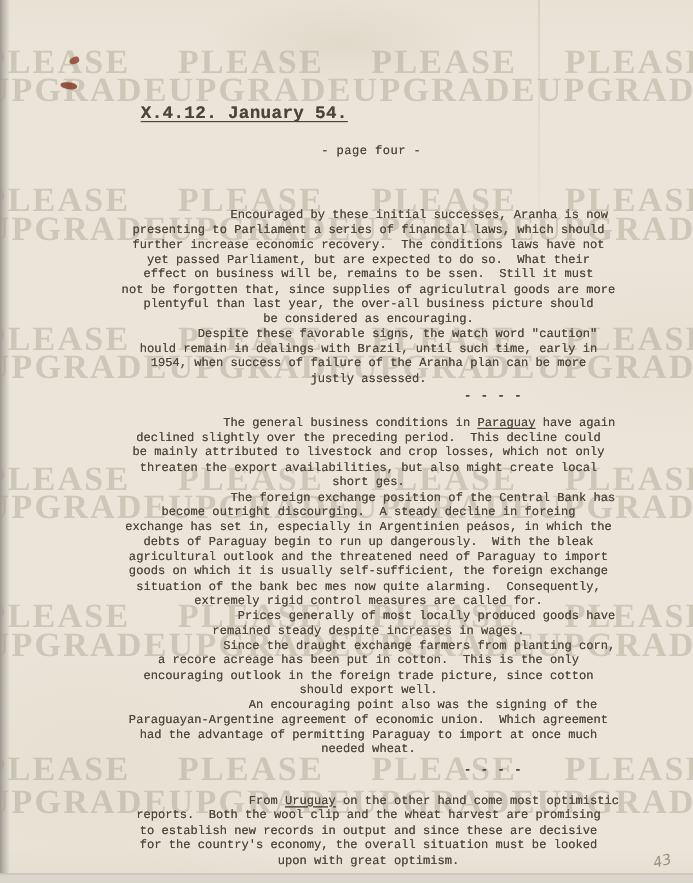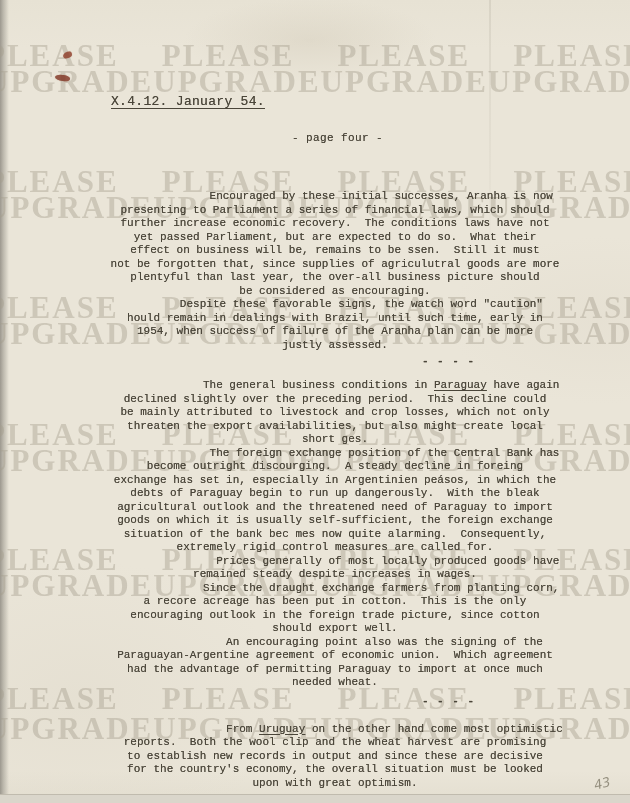--- a/index.html
+++ b/index.html
@@ -35,22 +35,22 @@
     position:absolute;left:-14px;width:660px;display:flex;justify-content:space-between;
     font-family:"Liberation Serif", serif;font-weight:700;
     color:rgba(164,157,140,.42);
     letter-spacing:2px;line-height:1;user-select:none;white-space:nowrap;
   }
   .wm-please{font-size:31px;}
   .wm-upgrade{font-size:31px;}
   
   .type{color:#4a4539;text-shadow:0 0 .5px rgba(74,69,57,.75);}
   .doc-ref{
-    position:absolute;left:111px;top:94px;
-    font-size:13px;font-weight:400;letter-spacing:.3px;
+    position:absolute;left:128px;top:94px;
+    font-size:16px;font-weight:700;letter-spacing:.3px;
     text-decoration:underline;text-underline-offset:3px;
   }
   .page-label{
     position:absolute;left:292px;top:132px;
     font-size:11px;letter-spacing:.4px;
   }
   .body-text{
     position:absolute;left:95px;top:190px;width:480px;
     font-size:11px;
     text-align:center;

